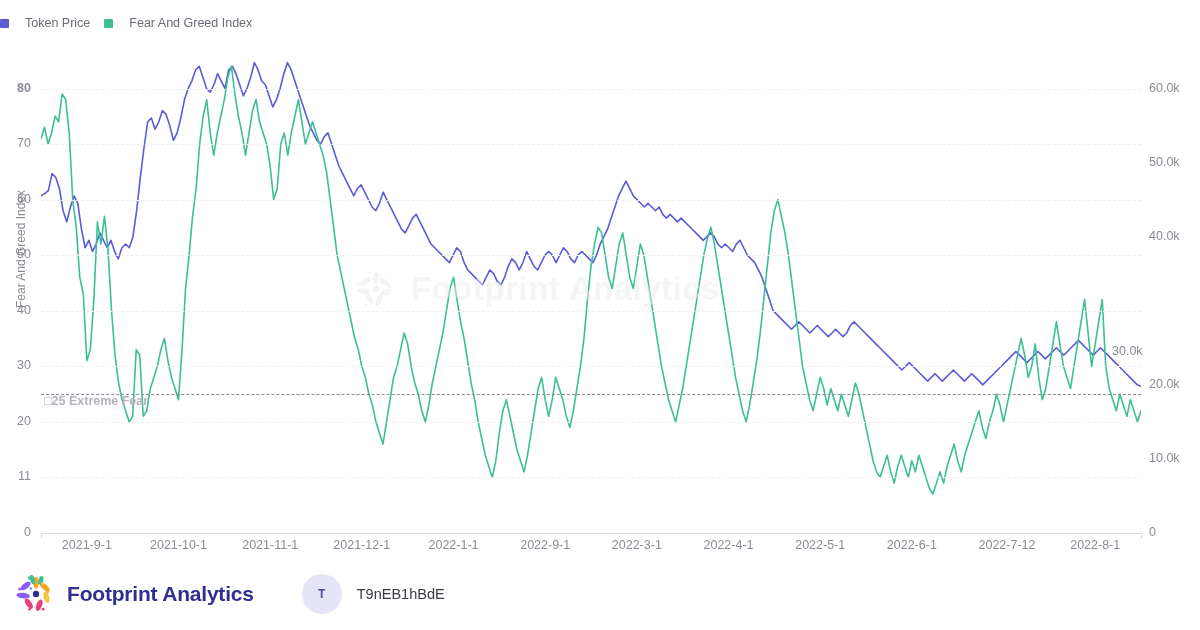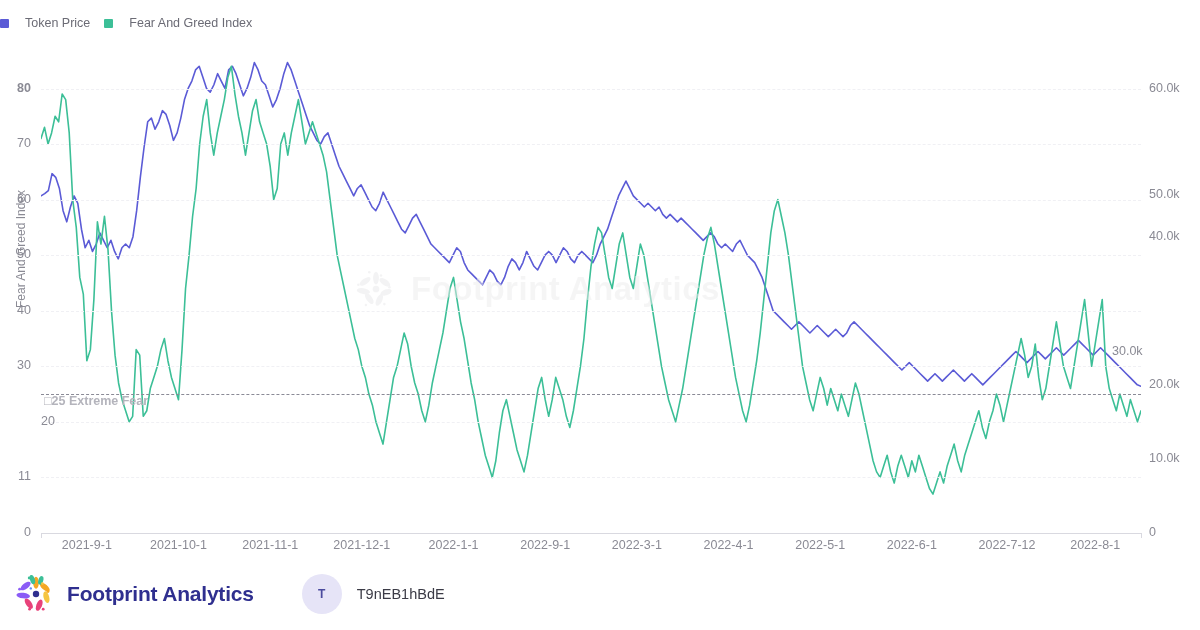--- a/index.html
+++ b/index.html
@@ -89,35 +89,35 @@
       <path id="series-0" fill="none" stroke-width="1.6" stroke-linejoin="round" stroke-linecap="round" d="M0.00,151.89L3.68,149.66L7.36,146.70L11.04,129.66L14.72,133.36L18.39,144.48L22.07,166.70L25.75,177.82L29.43,163.00L33.11,151.89L36.79,159.30L40.47,185.23L44.15,203.75L47.83,196.34L51.51,207.45L55.18,200.05L58.86,188.93L62.54,196.34L66.22,203.75L69.90,196.34L73.58,207.45L77.26,214.86L80.94,203.75L84.62,200.05L88.29,203.75L91.97,192.64L95.65,166.70L99.33,133.36L103.01,103.73L106.69,77.80L110.37,74.09L114.05,85.20L117.73,77.80L121.40,66.68L125.08,70.39L128.76,81.50L132.44,96.32L136.12,88.91L139.80,74.09L143.48,55.57L147.16,44.45L150.84,37.05L154.52,25.93L158.19,22.23L161.87,33.34L165.55,44.45L169.23,48.16L172.91,40.75L176.59,29.64L180.27,37.05L183.95,44.45L187.63,25.93L191.30,22.23L194.98,29.64L198.66,40.75L202.34,51.86L206.02,44.45L209.70,33.34L213.38,18.52L217.06,25.93L220.74,37.05L224.41,40.75L228.09,51.86L231.77,62.98L235.45,55.57L239.13,44.45L242.81,29.64L246.49,18.52L250.17,25.93L253.85,37.05L257.53,48.16L261.20,59.27L264.88,70.39L268.56,81.50L272.24,88.91L275.92,96.32L279.60,100.02L283.28,92.61L286.96,88.91L290.64,100.02L294.31,111.14L297.99,122.25L301.67,129.66L305.35,137.07L309.03,144.48L312.71,151.89L316.39,144.48L320.07,140.77L323.75,148.18L327.42,155.59L331.10,163.00L334.78,166.70L338.46,159.30L342.14,148.18L345.82,155.59L349.50,163.00L353.18,170.41L356.86,177.82L360.54,185.23L364.21,188.93L367.89,181.52L371.57,174.11L375.25,170.41L378.93,177.82L382.61,185.23L386.29,192.64L389.97,200.05L393.65,203.75L397.32,207.45L401.00,211.16L404.68,214.86L408.36,218.57L412.04,211.16L415.72,203.75L419.40,207.45L423.08,218.57L426.76,225.98L430.43,229.68L434.11,233.39L437.79,237.09L441.47,240.80L445.15,233.39L448.83,225.98L452.51,229.68L456.19,237.09L459.87,240.80L463.55,233.39L467.22,222.27L470.90,214.86L474.58,218.57L478.26,225.98L481.94,218.57L485.62,207.45L489.30,214.86L492.98,222.27L496.66,225.98L500.33,218.57L504.01,211.16L507.69,207.45L511.37,211.16L515.05,218.57L518.73,211.16L522.41,203.75L526.09,207.45L529.77,214.86L533.44,218.57L537.12,211.16L540.80,207.45L544.48,211.16L548.16,214.86L551.84,218.57L555.52,211.16L559.20,200.05L562.88,192.64L566.56,185.23L570.23,174.11L573.91,163.00L577.59,151.89L581.27,144.48L584.95,137.07L588.63,144.48L592.31,151.89L595.99,155.59L599.67,159.30L603.34,163.00L607.02,159.30L610.70,163.00L614.38,166.70L618.06,163.00L621.74,170.41L625.42,174.11L629.10,170.41L632.78,174.11L636.45,177.82L640.13,174.11L643.81,177.82L647.49,181.52L651.17,185.23L654.85,188.93L658.53,192.64L662.21,196.34L665.89,192.64L669.57,188.93L673.24,192.64L676.92,200.05L680.60,203.75L684.28,200.05L687.96,203.75L691.64,207.45L695.32,200.05L699.00,196.34L702.68,203.75L706.35,211.16L710.03,214.86L713.71,218.57L717.39,225.98L721.07,233.39L724.75,244.50L728.43,255.61L732.11,266.73L735.79,270.43L739.46,274.14L743.14,277.84L746.82,281.55L750.50,285.25L754.18,281.55L757.86,277.84L761.54,281.55L765.22,285.25L768.90,288.95L772.58,285.25L776.25,281.55L779.93,285.25L783.61,288.95L787.29,292.66L790.97,288.95L794.65,285.25L798.33,288.95L802.01,292.66L805.69,288.95L809.36,281.55L813.04,277.84L816.72,281.55L820.40,285.25L824.08,288.95L827.76,292.66L831.44,296.36L835.12,300.07L838.80,303.77L842.47,307.48L846.15,311.18L849.83,314.89L853.51,318.59L857.19,322.30L860.87,326.00L864.55,322.30L868.23,318.59L871.91,322.30L875.59,326.00L879.26,329.70L882.94,333.41L886.62,337.11L890.30,333.41L893.98,329.70L897.66,333.41L901.34,337.11L905.02,333.41L908.70,329.70L912.37,326.00L916.05,329.70L919.73,333.41L923.41,337.11L927.09,333.41L930.77,329.70L934.45,333.41L938.13,337.11L941.81,340.82L945.48,337.11L949.16,333.41L952.84,329.70L956.52,326.00L960.20,322.30L963.88,318.59L967.56,314.89L971.24,311.18L974.92,307.48L978.60,311.18L982.27,314.89L985.95,318.59L989.63,314.89L993.31,311.18L996.99,307.48L1000.67,311.18L1004.35,314.89L1008.03,311.18L1011.71,307.48L1015.38,303.77L1019.06,307.48L1022.74,311.18L1026.42,307.48L1030.10,303.77L1033.78,300.07L1037.46,296.36L1041.14,300.07L1044.82,303.77L1048.49,307.48L1052.17,311.18L1055.85,307.48L1059.53,303.77L1063.21,307.48L1066.89,311.18L1070.57,314.89L1074.25,318.59L1077.93,322.30L1081.61,326.00L1085.28,329.70L1088.96,333.41L1092.64,337.11L1096.32,340.82L1100.00,342.30" stroke="#5b5bd6"></path>
       <path id="series-1" fill="none" stroke-width="1.6" stroke-linejoin="round" stroke-linecap="round" d="M0.00,94.47L3.53,83.35L7.05,100.02L10.58,88.91L14.10,72.24L17.63,77.80L21.15,50.01L24.68,55.57L28.21,88.91L31.73,155.59L35.26,183.38L38.78,233.39L42.31,250.06L45.83,316.74L49.36,305.63L52.88,255.61L56.41,177.82L59.94,200.05L63.46,172.26L66.99,205.60L70.51,266.73L74.04,311.18L77.56,338.97L81.09,355.64L84.62,366.75L88.14,377.86L91.67,372.31L95.19,305.63L98.72,311.18L102.24,372.31L105.77,366.75L109.29,344.52L112.82,333.41L116.35,322.30L119.87,305.63L123.40,294.51L126.92,316.74L130.45,333.41L133.97,344.52L137.50,355.64L141.03,305.63L144.55,244.50L148.08,211.16L151.60,172.26L155.13,144.48L158.65,100.02L162.18,72.24L165.71,55.57L169.23,88.91L172.76,111.14L176.28,88.91L179.81,72.24L183.33,55.57L186.86,33.34L190.38,22.23L193.91,50.01L197.44,72.24L200.96,88.91L204.49,111.14L208.01,88.91L211.54,66.68L215.06,55.57L218.59,77.80L222.12,88.91L225.64,100.02L229.17,122.25L232.69,155.59L236.22,144.48L239.74,100.02L243.27,88.91L246.79,111.14L250.32,88.91L253.85,72.24L257.37,55.57L260.90,77.80L264.42,100.02L267.95,88.91L271.47,77.80L275.00,88.91L278.53,100.02L282.05,111.14L285.58,127.81L289.10,155.59L292.63,183.38L296.15,211.16L299.68,227.83L303.21,244.50L306.73,261.17L310.26,277.84L313.78,294.51L317.31,305.63L320.83,322.30L324.36,333.41L327.88,350.08L331.41,361.19L334.94,377.86L338.46,388.98L341.99,400.09L345.51,377.86L349.04,355.64L352.56,333.41L356.09,322.30L359.62,305.63L363.14,288.95L366.67,300.07L370.19,322.30L373.72,338.97L377.24,350.08L380.77,366.75L384.29,377.86L387.82,361.19L391.35,338.97L394.87,322.30L398.40,305.63L401.92,288.95L405.45,266.73L408.97,244.50L412.50,233.39L416.03,255.61L419.55,277.84L423.08,294.51L426.60,316.74L430.13,338.97L433.65,355.64L437.18,377.86L440.71,394.53L444.23,411.20L447.76,422.32L451.28,433.43L454.81,416.76L458.33,388.98L461.86,366.75L465.38,355.64L468.91,372.31L472.44,388.98L475.96,405.65L479.49,416.76L483.01,427.88L486.54,411.20L490.06,388.98L493.59,366.75L497.12,344.52L500.64,333.41L504.17,355.64L507.69,372.31L511.22,355.64L514.74,333.41L518.27,344.52L521.79,355.64L525.32,372.31L528.85,383.42L532.37,366.75L535.90,344.52L539.42,322.30L542.95,294.51L546.47,255.61L550.00,222.27L553.53,200.05L557.05,183.38L560.58,188.93L564.10,211.16L567.63,233.39L571.15,244.50L574.68,222.27L578.21,200.05L581.73,188.93L585.26,211.16L588.78,233.39L592.31,244.50L595.83,222.27L599.36,200.05L602.88,211.16L606.41,233.39L609.94,255.61L613.46,277.84L616.99,300.07L620.51,322.30L624.04,338.97L627.56,355.64L631.09,366.75L634.62,377.86L638.14,361.19L641.67,344.52L645.19,322.30L648.72,300.07L652.24,277.84L655.77,255.61L659.29,233.39L662.82,211.16L666.35,194.49L669.87,183.38L673.40,200.05L676.92,222.27L680.45,244.50L683.97,266.73L687.50,288.95L691.03,311.18L694.55,333.41L698.08,350.08L701.60,366.75L705.13,377.86L708.65,361.19L712.18,338.97L715.71,316.74L719.23,288.95L722.76,255.61L726.28,222.27L729.81,188.93L733.33,166.70L736.86,155.59L740.38,172.26L743.91,188.93L747.44,211.16L750.96,238.94L754.49,266.73L758.01,294.51L761.54,322.30L765.06,338.97L768.59,355.64L772.12,366.75L775.64,350.08L779.17,333.41L782.69,344.52L786.22,361.19L789.74,344.52L793.27,355.64L796.79,366.75L800.32,350.08L803.85,361.19L807.37,372.31L810.90,355.64L814.42,338.97L817.95,350.08L821.47,366.75L825.00,383.42L828.53,400.09L832.05,416.76L835.58,427.88L839.10,433.43L842.63,422.32L846.15,411.20L849.68,427.88L853.21,438.99L856.73,422.32L860.26,411.20L863.78,422.32L867.31,433.43L870.83,416.76L874.36,427.88L877.88,411.20L881.41,422.32L884.94,433.43L888.46,444.55L891.99,450.10L895.51,438.99L899.04,427.88L902.56,438.99L906.09,422.32L909.62,411.20L913.14,400.09L916.67,416.76L920.19,427.88L923.72,411.20L927.24,400.09L930.77,388.98L934.29,377.86L937.82,366.75L941.35,383.42L944.87,394.53L948.40,377.86L951.92,366.75L955.45,350.08L958.97,361.19L962.50,377.86L966.03,361.19L969.55,344.52L973.08,327.85L976.60,311.18L980.13,294.51L983.65,311.18L987.18,333.41L990.71,322.30L994.23,300.07L997.76,333.41L1001.28,355.64L1004.81,344.52L1008.33,322.30L1011.86,300.07L1015.38,277.84L1018.91,300.07L1022.44,322.30L1025.96,333.41L1029.49,344.52L1033.01,322.30L1036.54,300.07L1040.06,277.84L1043.59,255.61L1047.12,288.95L1050.64,322.30L1054.17,300.07L1057.69,277.84L1061.22,255.61L1064.74,322.30L1068.27,344.52L1071.79,355.64L1075.32,366.75L1078.85,350.08L1082.37,361.19L1085.90,372.31L1089.42,355.64L1092.95,366.75L1096.47,377.86L1100.00,366.75" stroke="#3cbf97"></path>
     </svg>
     <div class="ref-line" id="ref-line" style="top: 350.1px; border-top-color: rgb(138, 138, 150);"></div>
     <div class="ref-label" id="ref-label" style="left: 3px; top: 350px;">□25 Extreme Fear</div>
   </div>
 
   <div id="y-left-labels">
       <div class="y-left-label" style="left: 0px; width: 31px; top: 525px;">0</div>
       <div class="y-left-label" style="left: 0px; width: 31px; top: 469.4px;">11</div>
-      <div class="y-left-label" style="left: 0px; width: 31px; top: 413.9px; margin-left: 24px;">20</div>
+      <div class="y-left-label" style="left: 0px; width: 31px; top: 413.9px;">20</div>
       <div class="y-left-label" style="left: 0px; width: 31px; top: 358.3px;">30</div>
       <div class="y-left-label" style="left: 0px; width: 31px; top: 302.7px;">40</div>
       <div class="y-left-label" style="left: 0px; width: 31px; top: 247.2px;">50</div>
       <div class="y-left-label" style="left: 0px; width: 31px; top: 191.6px;">60</div>
       <div class="y-left-label" style="left: 0px; width: 31px; top: 136px;">70</div>
       <div class="y-left-label" style="left: 0px; width: 31px; top: 80.5px; font-weight: bold;">80</div>
     </div>
   <div id="y-right-labels">
       <div class="y-right-label" style="left: 1149px; top: 525px;">0</div>
       <div class="y-right-label" style="left: 1149px; top: 450.9px;">10.0k</div>
       <div class="y-right-label" style="left: 1149px; top: 376.8px;">20.0k</div>
       <div class="y-right-label" style="left: 1112px; top: 302.7px; margin-top: 41px;">30.0k</div>
       <div class="y-right-label" style="left: 1149px; top: 228.6px;">40.0k</div>
-      <div class="y-right-label" style="left: 1149px; top: 154.5px; margin-top: 32px;">50.0k</div>
+      <div class="y-right-label" style="left: 1149px; top: 154.5px;">50.0k</div>
       <div class="y-right-label" style="left: 1149px; top: 80.5px;">60.0k</div>
     </div>
   <div class="x-axis-line"></div>
   <div id="x-labels">
       <div class="x-label" style="top: 538px; left: 61.8px;">2021-9-1</div>
       <div class="x-label" style="top: 538px; left: 150px;">2021-10-1</div>
       <div class="x-label" style="top: 538px; left: 242.2px;">2021-11-1</div>
       <div class="x-label" style="top: 538px; left: 333.3px;">2021-12-1</div>
       <div class="x-label" style="top: 538px; left: 428.5px;">2022-1-1</div>
       <div class="x-label" style="top: 538px; left: 520.2px;">2022-9-1</div>

